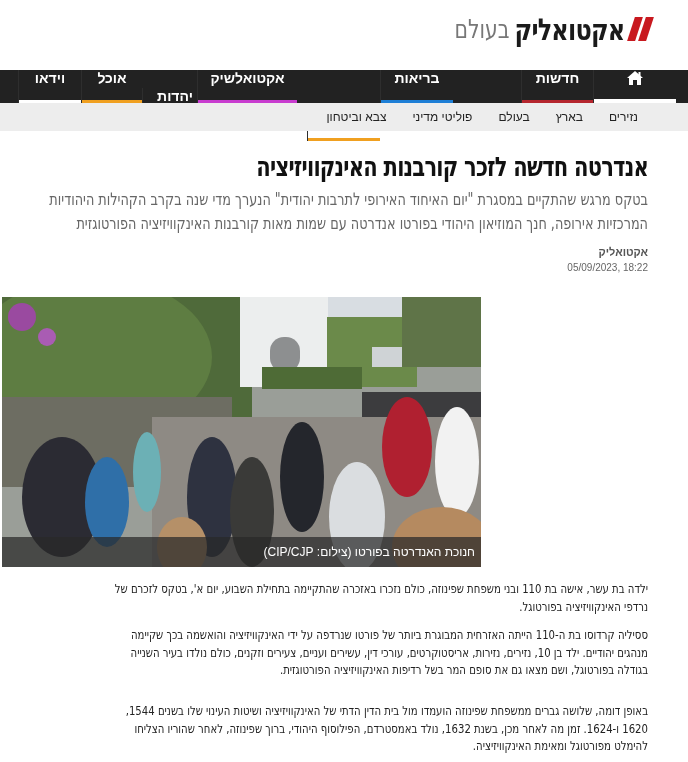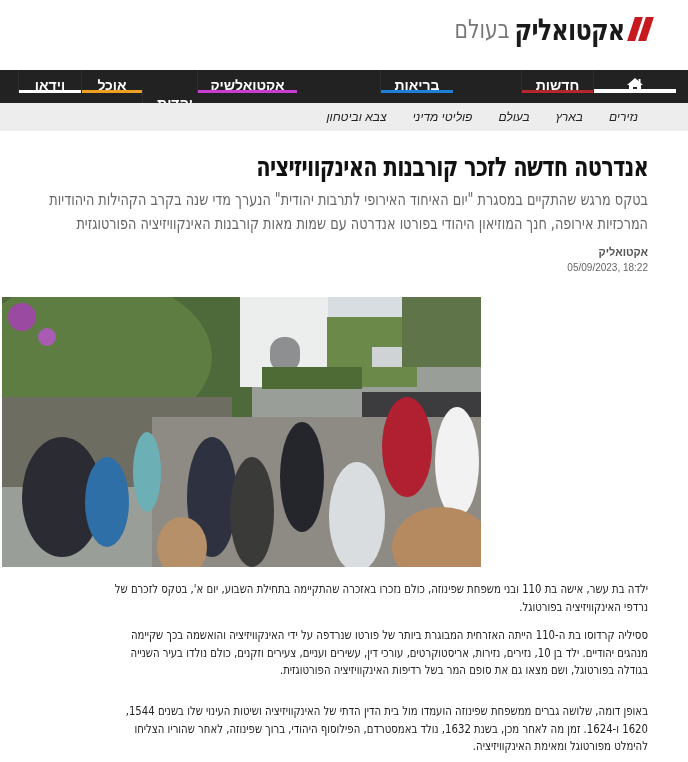--- a/index.html
+++ b/index.html
@@ -7,30 +7,30 @@
   body { font-family: "Liberation Sans", sans-serif; color: #222; position: relative; }
 
   .header { position: absolute; left: 0; top: 0; width: 688px; height: 70px; background: #fff; }
   .logo { position: absolute; right: 38px; top: 10px; height: 38px; display: flex; align-items: center; direction: rtl; gap: 6px; }
   .logo-mark { display: flex; gap: 3px; transform: skewX(-18deg); }
   .logo-mark span { display: block; width: 8px; height: 24px; background: #c8191f; }
   .logo-main { font-family: "DejaVu Sans", sans-serif; font-weight: bold; font-size: 30px; color: #1a1a1a; letter-spacing: -1px; transform: scaleX(0.8); transform-origin: right center; }
   .logo-sub { font-family: "DejaVu Sans", sans-serif; font-size: 26px; color: #777; transform: scaleX(0.78); transform-origin: right center; margin-right: -28px; }
 
   .nav { position: absolute; left: 0; top: 70px; width: 688px; height: 33px; background: #222222; }
-  .nav-item { position: absolute; top: 0; height: 23px; display: flex; align-items: flex-end; justify-content: center;
+  .nav-item { position: absolute; top: 0; height: 33px; display: flex; align-items: flex-start; justify-content: center;
               color: #fff; font-size: 14px; font-weight: bold; border-left: 1px solid #2e2e2e; }
   .nav-item .uline { position: absolute; left: 0; right: 0; bottom: 0; height: 3px; }
   .nav-item.home { background: #222; }
   .nav-item.home .uline { height: 4px; }
   .home-icon { width: 18px; height: 16px; }
 
   .subnav { position: absolute; left: 0; top: 103px; width: 688px; height: 28px; background: #ededed; direction: rtl; }
   .subnav-items { position: absolute; right: 50px; top: 0; height: 28px; display: flex; align-items: center; gap: 26px; }
-  .subnav-item { font-size: 12px; color: #222; font-style: italic; }
+  .subnav-item { font-size: 12px; color: #222; }
 
   .article { position: absolute; left: 0; top: 131px; width: 688px; }
   .title { position: absolute; right: 40px; top: 20px; width: 620px; text-align: right; direction: rtl;
            font-family: "DejaVu Sans", sans-serif; font-weight: bold; font-size: 27px; color: #111; letter-spacing: -1px;
            transform: scaleX(0.78); transform-origin: right top; white-space: nowrap; }
   .subtitle { position: absolute; right: 40px; top: 56px; width: 800px; text-align: right; direction: rtl;
               font-family: "DejaVu Sans", sans-serif; font-size: 17px; line-height: 24px; color: #666;
               transform: scaleX(0.755); transform-origin: right top; }
   .byline { position: absolute; right: 40px; top: 115px; text-align: right; direction: rtl; }
   .author { font-size: 11px; font-weight: bold; color: #555; }
@@ -136,18 +136,19 @@
       <ellipse cx="145" cy="175" rx="14" ry="40" fill="#6cb0b5"></ellipse>
       <ellipse cx="210" cy="200" rx="25" ry="60" fill="#2e3240"></ellipse>
       <ellipse cx="250" cy="215" rx="22" ry="55" fill="#3a3a38"></ellipse>
       <ellipse cx="300" cy="180" rx="22" ry="55" fill="#24262c"></ellipse>
       <ellipse cx="355" cy="220" rx="28" ry="55" fill="#dadde0"></ellipse>
       <ellipse cx="405" cy="150" rx="25" ry="50" fill="#b02030"></ellipse>
       <ellipse cx="455" cy="165" rx="22" ry="55" fill="#f2f2f2"></ellipse>
       <ellipse cx="440" cy="250" rx="50" ry="40" fill="#b58a60"></ellipse>
       <ellipse cx="180" cy="250" rx="25" ry="30" fill="#b59068"></ellipse>
     </svg>
+    <figcaption class="caption">חנוכת האנדרטה בפורטו (צילום: CIP/CJP)</figcaption>
   </figure>
 
   <p class="para" style="top:449px;right:40px;">ילדה בת עשר, אישה בת 110 ובני משפחת שפינוזה, כולם נזכרו באזכרה שהתקיימה בתחילת השבוע, יום א', בטקס לזכרם של נרדפי האינקוויזיציה בפורטוגל.</p>
   <p class="para" style="top:495px;right:40px;">ססיליה קרדוסו בת ה-110 הייתה האזרחית המבוגרת ביותר של פורטו שנרדפה על ידי האינקוויזיציה והואשמה בכך שקיימה מנהגים יהודיים. ילד בן 10, נזירים, נזירות, אריסטוקרטים, עורכי דין, עשירים ועניים, צעירים וזקנים, כולם נולדו בעיר השנייה בגודלה בפורטוגל, ושם מצאו גם את סופם המר בשל רדיפות האינקוויזיציה הפורטוגזית.</p>
   <p class="para" style="top:571px;right:40px;">באופן דומה, שלושה גברים ממשפחת שפינוזה הועמדו מול בית הדין הדתי של האינקוויזיציה ושיטות העינוי שלו בשנים 1544, 1620 ו-1624. זמן מה לאחר מכן, בשנת 1632, נולד באמסטרדם, הפילוסוף היהודי, ברוך שפינוזה, לאחר שהוריו הצליחו להימלט מפורטוגל ומאימת האינקוויזיציה.</p>
 </main>
 
 </body></html>

